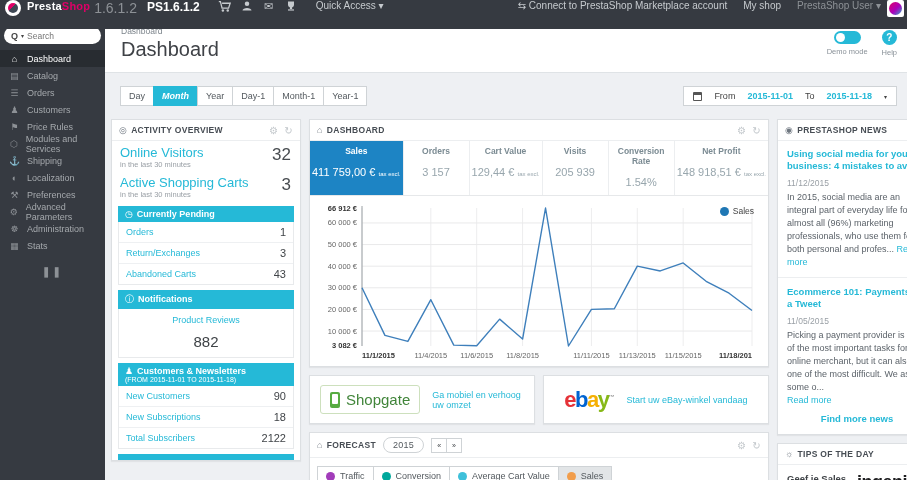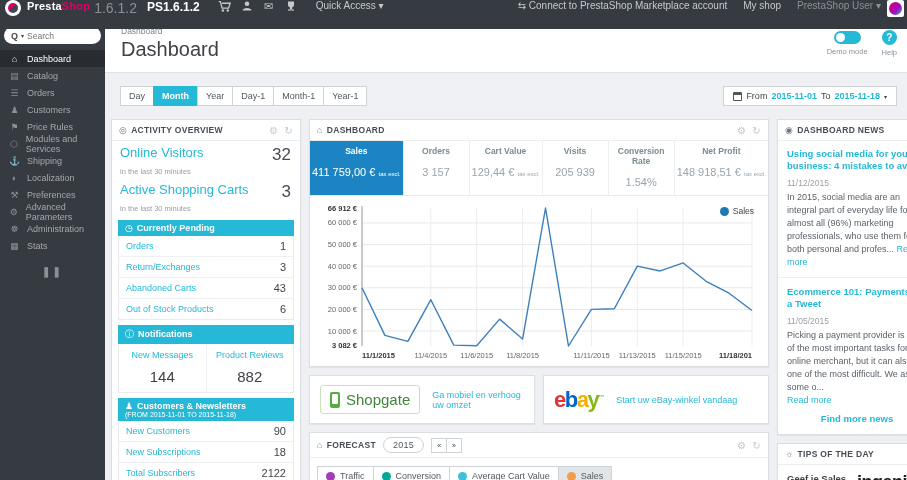--- a/index.html
+++ b/index.html
@@ -44,42 +44,42 @@
   .head-tools { position:absolute; right:10px; top:6px; display:flex; gap:14px; text-align:center; }
   .toggle { width:27px; height:13px; background:#25b9d7; border-radius:7px; position:relative; margin:2px auto 0; cursor:pointer; }
   .toggle::after { content:""; position:absolute; left:2px; top:2px; width:9px; height:9px; border-radius:50%; background:#fff; }
   .help-circ { width:15px; height:15px; border-radius:50%; background:#25b9d7; color:#fff; font-size:10px; font-weight:bold; line-height:15px; margin:1px auto 0; cursor:pointer; }
   .tool-lab { font-size:7.5px; color:#8a9299; margin-top:3px; }
 
   
   #toolbar { display:flex; justify-content:space-between; align-items:center; margin:13px 10px 0 16px; }
   .range-group { display:flex; }
   .rbtn { border:1px solid #cfd3d6; background:#fff; color:#53595e; font-size:9px; padding:4px 8px; margin-left:-1px; cursor:pointer; }
-  .rbtn.active { background:#25b9d7; border-color:#25b9d7; color:#fff; font-weight:bold; }
-  .datepicker { display:flex; align-items:center; gap:4px; background:#fff; border:1px solid #cfd3d6; padding:4px 9px; font-size:9px; color:#444; cursor:pointer; }
+  .rbtn.active { background:#25b9d7; border-color:#25b9d7; color:#fff; font-weight:bold;font-style:italic; }
+  .datepicker { display:flex; align-items:center; gap:12px; background:#fff; border:1px solid #cfd3d6; padding:4px 9px; font-size:9px; color:#444; cursor:pointer; }
   .cal-ico { width:9px; height:9px; border:1px solid #555; border-top:3px solid #555; border-radius:1px; }
   .datepicker b { color:#25b9d7; }
   .datepicker .car { font-size:6px; color:#444; }
 
   
   #cols { display:flex; gap:8px; margin:13px 6px 0; align-items:flex-start; }
   .col-left { width:190px; flex:none; }
   .col-mid { width:460px; flex:none; }
   .col-right { flex:1; }
 
   .panel { background:#fff; border:1px solid #dcdfe2; box-shadow:0 1px 1px rgba(0,0,0,.05); }
   .panel-h { display:flex; align-items:center; min-height:21px; padding:0 7px; border-bottom:1px solid #eceeF0; color:#474d54; font-size:8.5px; font-weight:bold; letter-spacing:.3px; }
   .ph-icon { color:#6f7780; margin-right:4px; font-size:9px; font-weight:normal; }
   .panel-h .sp { flex:1; }
   .hicon { color:#c3c8cc; margin-left:6px; font-size:10px; font-weight:normal; cursor:pointer; }
 
   
   .stat-line { padding:4px 8px 2px; position:relative; }
   .stat-line .sl-label { color:#25b9d7; font-size:13px; }
-  .stat-line .sl-sub { color:#9aa0a6; font-size:7.5px; margin-top:7px; }
+  .stat-line .sl-sub { color:#9aa0a6; font-size:7.5px; margin-top:0; }
   .stat-line .sl-val { position:absolute; right:9px; top:4px; font-size:17px; color:#484c50;margin-left:19px; }
   .sec-h { background:#25b9d7; color:#fff; font-size:9px; font-weight:bold; padding:3px 7px; margin:5px 6px 0; }
   .sec-h .sub { display:block; font-size:7px; font-weight:normal; }
   .sec-h .ic { margin-right:4px; font-weight:normal; }
   .rowlist { border:1px solid #e8eaec; border-top:0; margin:0 6px; }
   .lrow { display:flex; justify-content:space-between; align-items:center; padding:4px 7px; border-bottom:1px solid #eef0f2; }
   .lrow:last-child { border-bottom:0; }
   .lrow a { color:#25b9d7; font-size:9px; text-decoration:none; cursor:pointer; }
   .lrow .val { color:#404448; font-size:11px; }
   .twocol { display:flex; border:1px solid #e8eaec; border-top:0; margin:0 6px; text-align:center; }
@@ -97,21 +97,21 @@
   .kpi .kv .sfx { font-size:6px; }
   .kpi.active { background:#1d84c4; }
   .kpi.active .kl, .kpi.active .kv { color:#fff; }
 
   .chartwrap { position:relative; padding:4px 6px 2px; }
   .legend { position:absolute; top:10px; right:14px; display:flex; align-items:center; gap:4px; font-size:8.5px; color:#444; }
   .legend .dot { width:9px; height:9px; border-radius:50%; background:#1f77b4; }
 
   
   .banners { display:flex; gap:8px; margin-top:8px; }
-  .banner { flex:1; height:49px; background:#fff; border:1px solid #dcdfe2; display:flex; align-items:center; padding:0 10px; gap:12px; box-shadow:0 1px 1px rgba(0,0,0,.05); }
+  .banner { flex:1; height:49px; background:#fff; border:1px solid #dcdfe2; display:flex; align-items:center; padding:0 10px; gap:12px; box-shadow:0 1px 1px rgba(0,0,0,.05);justify-content:center; }
   .banner a { color:#25b9d7; font-size:9px; text-decoration:none; cursor:pointer; }
   .sg-logo { display:flex; align-items:center; gap:6px; border:1px solid #cde0bd; border-radius:3px; padding:5px 9px; cursor:pointer; }
   .sg-phone { width:10px; height:16px; background:#57ab41; border-radius:2px; position:relative; }
   .sg-phone::after { content:""; position:absolute; left:2px; top:2px; right:2px; bottom:4px; background:#fff; border-radius:1px; }
   .sg-name { color:#41853a; font-size:15px; }
   .ebay-logo { font-weight:bold; font-size:22px; letter-spacing:-1.5px; cursor:pointer; }
   .ebay-logo sup { font-size:6px; color:#999; letter-spacing:0; }
 
   
   .forecast { margin-top:8px; min-height:57px; }
@@ -292,29 +292,24 @@
               <span class="val">1</span>
             </div>
           <div class="lrow">
               <a>Return/Exchanges</a>
               <span class="val">3</span>
             </div>
           <div class="lrow">
               <a>Abandoned Carts</a>
               <span class="val">43</span>
             </div>
-          <div class="lrow">
-              <a>Out of Stock Products</a>
-              <span class="val">6</span>
-            </div>
         </div>
 
         <div class="sec-h"><span class="ic">ⓘ</span><span>Notifications</span></div>
         <div class="twocol">
-          <div class="ncol"><span class="nl">New Messages</span><div class="nv">144</div></div>
           <div class="ncol"><span class="nl">Product Reviews</span><div class="nv">882</div></div>
         </div>
 
         <div class="sec-h"><span class="ic">♟</span><span>Customers &amp; Newsletters</span><span class="sub">(FROM 2015-11-01 TO 2015-11-18)</span></div>
         <div class="rowlist">
           <div class="lrow">
               <a>New Customers</a>
               <span class="val">90</span>
             </div>
           <div class="lrow">
@@ -452,21 +447,21 @@
               <span>Sales</span>
             </button>
         </div>
       </div>
     </div>
 
     <div class="col-right">
       <div class="panel">
         <div class="panel-h">
           <span class="ph-icon">◉</span>
-          <span>DASHBOARD NEWS</span>
+          <span>PRESTASHOP NEWS</span>
         </div>
         <div class="news-body">
           <div>
             <div class="n-title">Using social media for your business: 4 mistakes to avoid</div>
             <div class="n-date">11/12/2015</div>
             <div class="n-x"><span>In 2015, social media are an integral part of everyday life for almost all (96%) marketing professionals, who use them for both personal and profes... </span><span class="readmore">Read more</span></div>
           </div>
           <div class="n-div"></div>
           <div>
             <div class="n-title">Ecommerce 101: Payments in a Tweet</div>

